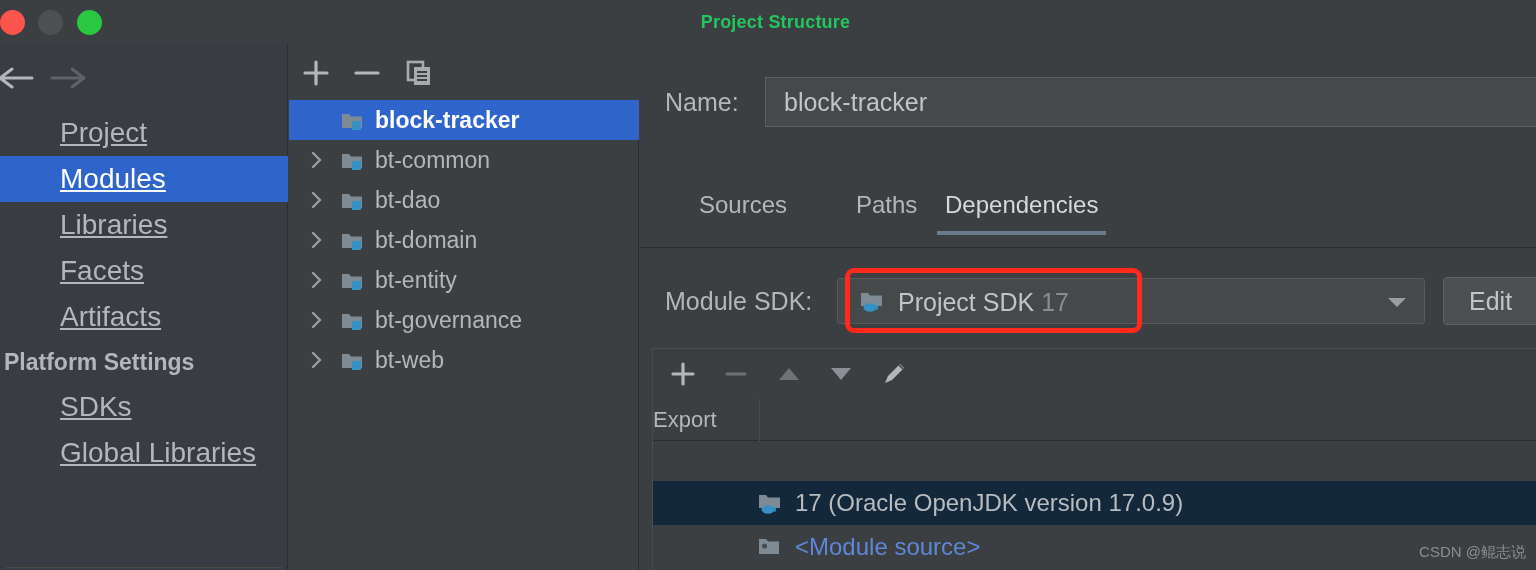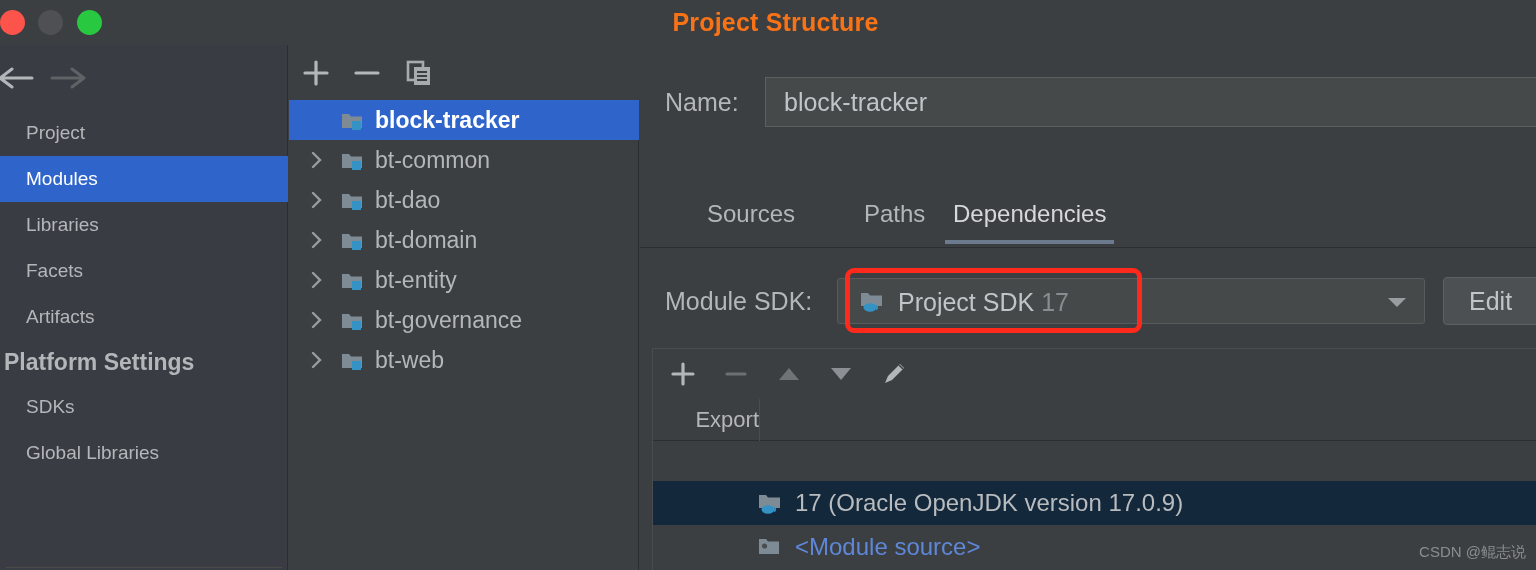--- a/index.html
+++ b/index.html
@@ -23,21 +23,21 @@
   .traffic {
     position: absolute; top: 10px;
     width: 25px; height: 25px; border-radius: 50%;
   }
   #tl-close { left: 0px; background: #fc544b; }
   #tl-min   { left: 38px; background: #4e5053; }
   #tl-max   { left: 77px; background: #28c840; }
   #window-title {
     position: absolute; left: 0; top: 0; width: 1536px; height: 45px;
     line-height: 45px; text-align: center;
-    color: #f97316; font-size: 25px; font-weight: bold;
+    color: #22c55e; font-size: 18px; font-weight: bold;
     letter-spacing: 0.2px;
     padding-left: 15px;
   }
 
   
   #sidebar {
     position: absolute; left: 0; top: 45px; width: 288px; height: 525px;
     background: #393c43;
     border-right: 1px solid #2b2d30;
   }
@@ -48,23 +48,24 @@
   }
   #nav-back { left: -6px; }
   #nav-fwd  { left: 46px; }
 
   #sidebar-list { position: absolute; left: 0; top: 65px; width: 288px; }
   .side-group {
     color: #b4b7ba; font-size: 23px; font-weight: bold;
     padding: 5px 0 5px 4px; line-height: 34px;
   }
   .side-item {
-    color: #b4b7ba; font-size: 19px;
-    padding-left: 26px; height: 46px; line-height: 46px;
+    color: #b4b7ba; font-size: 28px;
+    padding-left: 60px; height: 46px; line-height: 46px;
     white-space: nowrap;
+    text-decoration: underline;
   }
   .side-item.selected {
     background: #2f65ca; color: #ffffff;
   }
   #side-divider {
     position: absolute; left: 6px; top: 522px; width: 276px; height: 1px;
     background: #4b4a46;
   }
 
   
@@ -111,21 +112,21 @@
     color: #b4b7ba; font-size: 25px;
   }
   #name-input {
     position: absolute; left: 125px; top: 0; width: 790px; height: 50px;
     background: #45494a; border: 1px solid #5e6060;
     color: #c2c5c7; font-size: 25px;
     padding-left: 18px; line-height: 48px;
     white-space: nowrap; overflow: hidden;
   }
   #tabs {
-    position: absolute; left: 0; top: 143px; width: 759px; height: 60px; margin-left: 8px;
+    position: absolute; left: 0; top: 134px; width: 759px; height: 60px;
   }
   .tab {
     position: absolute; top: 0; height: 60px; line-height: 52px;
     color: #b4b7ba; font-size: 24px; text-align: center;
     padding: 0 16px;
   }
   .tab.active { color: #d6d8da; }
   .tab.active::after {
     content: ""; position: absolute; left: 8px; right: 8px; bottom: 4px;
     height: 4px; background: #6b7a8c;
@@ -184,21 +185,21 @@
   #dtb-down  { left: 162px; }
   #dtb-edit  { left: 215px; }
 
   #dep-table { position: absolute; left: 0; top: 50px; width: 884px; height: 217px; }
   #dep-header {
     position: absolute; left: 0; top: 0; width: 884px; height: 42px;
     background: #3c3f41; border-bottom: 1px solid #2b2d30;
   }
   #dep-header-export {
     position: absolute; left: 0; top: 0; width: 107px; height: 42px;
-    line-height: 42px; text-align: right;
+    line-height: 42px; text-align: left;
     color: #b4b7ba; font-size: 22px;
     border-right: 1px solid #4a4d4f;
   }
   #dep-rows { position: absolute; left: 0; top: 43px; width: 884px; margin-top: 39px; }
   .dep-row {
     position: relative; height: 44px; display: flex; align-items: center;
     font-size: 24px; color: #b9bcbe; white-space: nowrap;
   }
   .dep-row.selected { background: #14283c; }
   .dep-row-icon { position: absolute; left: 105px; top: 12px; width: 24px; height: 22px; }

